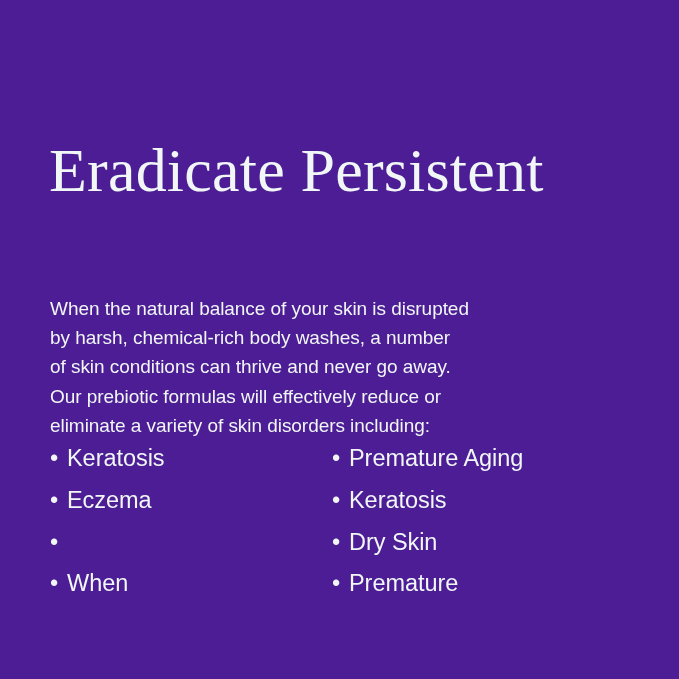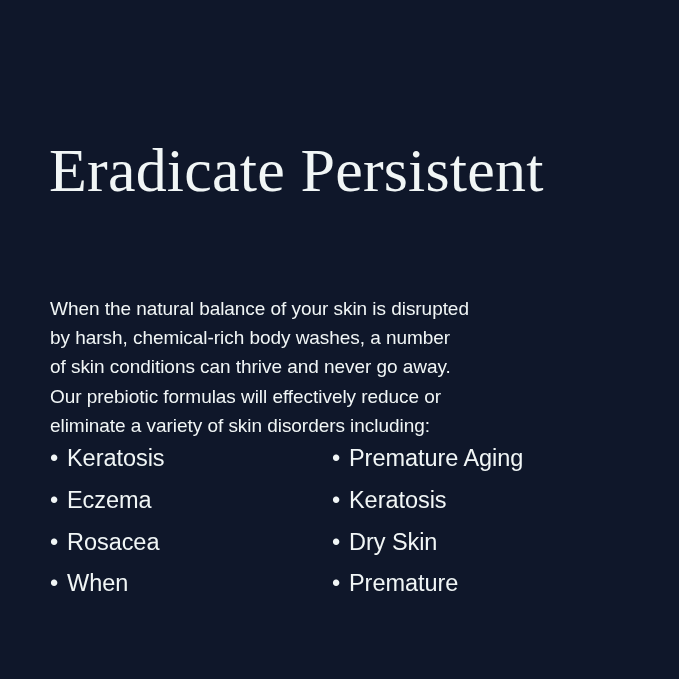--- a/index.html
+++ b/index.html
@@ -93,21 +93,21 @@
     color: #f1f6f6;
   }
   .cond-label {
     flex: 0 0 auto;
     white-space: nowrap;
   }
 </style>
 </head>
 <body>
 
-<div id="card" style="background: #0f172a;">
+<div id="card" style="background: #4c1d95;">
 
   <h1 id="headline" style="color: rgb(241, 246, 246);">
     <span class="hl-line">Eradicate Persistent</span>
   </h1>
 
   <p id="intro" style="color: rgb(241, 246, 246);">
     <span class="p-line">When the natural balance of your skin is disrupted</span>
     <span class="p-line">by harsh, chemical-rich body washes, a number</span>
     <span class="p-line">of skin conditions can thrive and never go away.</span>
     <span class="p-line">Our prebiotic formulas will effectively reduce or</span>
@@ -120,21 +120,20 @@
       <div class="cond-item">
         <span class="cond-bullet">•</span>
         <span class="cond-label">Keratosis</span>
       </div>
       <div class="cond-item">
         <span class="cond-bullet">•</span>
         <span class="cond-label">Eczema</span>
       </div>
       <div class="cond-item">
         <span class="cond-bullet">•</span>
-        <span class="cond-label">Rosacea</span>
       </div>
       <div class="cond-item">
         <span class="cond-bullet">•</span>
         <span class="cond-label">When</span>
       </div>
     </div>
 
     <div class="cond-col col-right">
       <div class="cond-item">
         <span class="cond-bullet">•</span>

